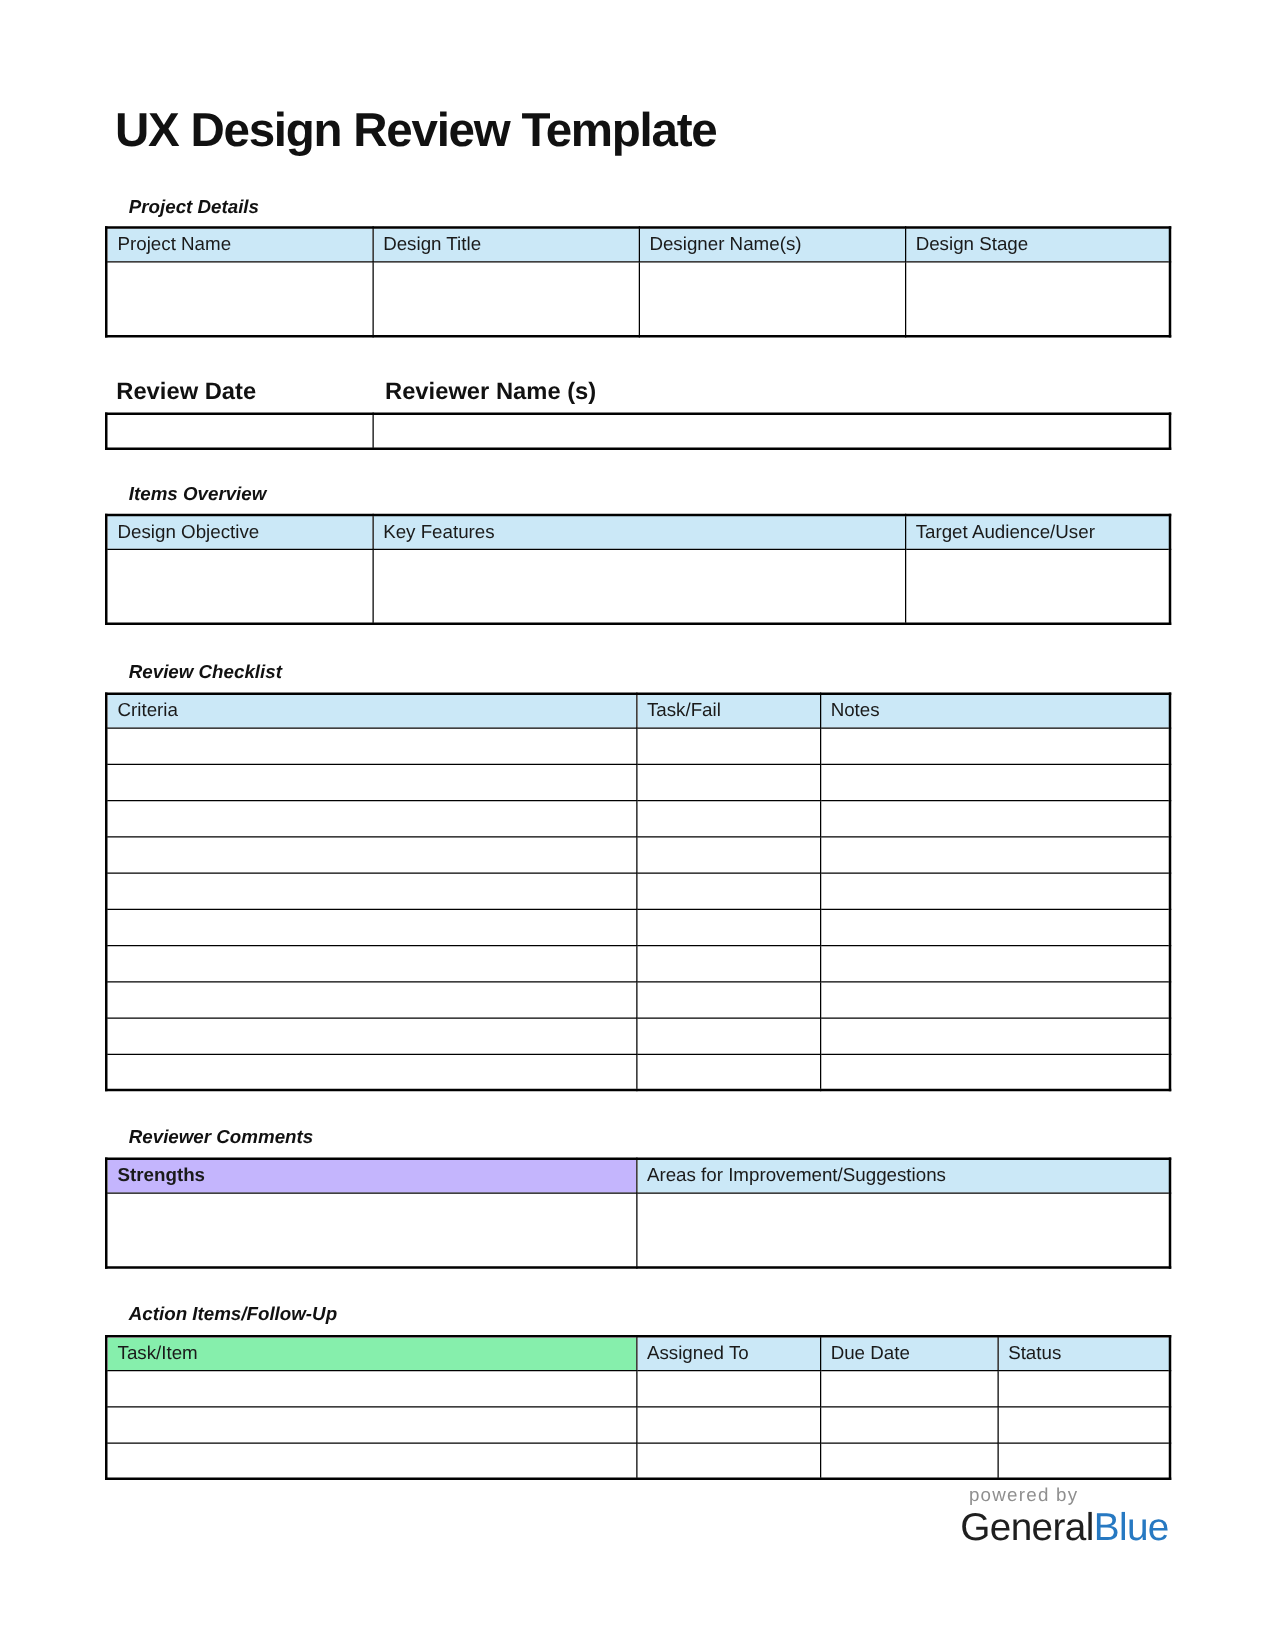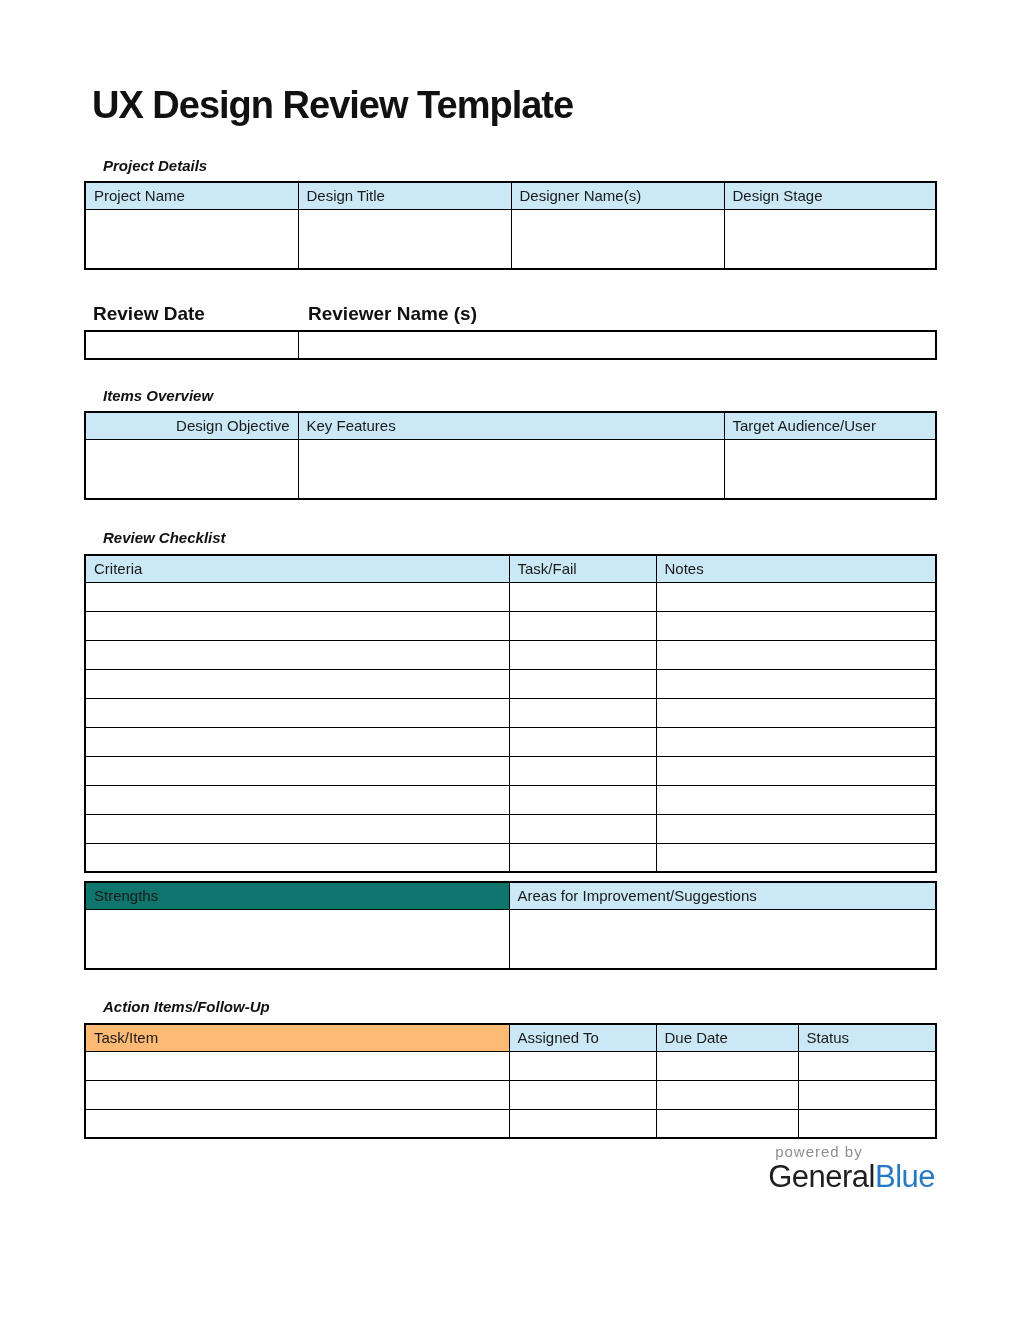--- a/index.html
+++ b/index.html
@@ -144,21 +144,21 @@
 
   <h2 class="section-heading mt27">Items Overview</h2>
   <table class="tbl">
     <colgroup>
         <col style="width:213px">
         <col style="width:426px">
         <col style="width:212px">
       </colgroup>
     <thead>
       <tr>
-        <th style="background: rgb(203, 232, 247); text-align: right;">Design Objective</th>
+        <th style="background: rgb(203, 232, 247);">Design Objective</th>
         <th style="background: rgb(203, 232, 247);">Key Features</th>
         <th style="background: rgb(203, 232, 247);">Target Audience/User</th>
       </tr>
     </thead>
     <tbody>
       <tr class="h60">
         <td></td>
         <td></td>
         <td></td>
       </tr>
@@ -226,28 +226,29 @@
           <td></td>
         </tr>
         <tr>
           <td></td>
           <td></td>
           <td></td>
         </tr>
       </tbody>
   </table>
 
+  <h2 class="section-heading mt28">Reviewer Comments</h2>
   <table class="tbl mt8">
     <colgroup>
         <col style="width:424px">
         <col style="width:427px">
       </colgroup>
     <thead>
       <tr>
-        <th style="background: #0f766e;">Strengths</th>
+        <th style="background: #c4b5fd; font-weight: bold;">Strengths</th>
         <th style="background: rgb(203, 232, 247);">Areas for Improvement/Suggestions</th>
       </tr>
     </thead>
     <tbody>
       <tr class="h60">
         <td></td>
         <td></td>
       </tr>
     </tbody>
   </table>
@@ -255,21 +256,21 @@
   <h2 class="section-heading mt28">Action Items/Follow-Up</h2>
   <table class="tbl mt8 rows30">
     <colgroup>
         <col style="width:424px">
         <col style="width:147px">
         <col style="width:142px">
         <col style="width:138px">
       </colgroup>
     <thead>
       <tr>
-        <th style="background: #fdba74;">Task/Item</th>
+        <th style="background: #86efac;">Task/Item</th>
         <th style="background: rgb(203, 232, 247);">Assigned To</th>
         <th style="background: rgb(203, 232, 247);">Due Date</th>
         <th style="background: rgb(203, 232, 247);">Status</th>
       </tr>
     </thead>
     <tbody>
         <tr>
           <td></td>
           <td></td>
           <td></td>

